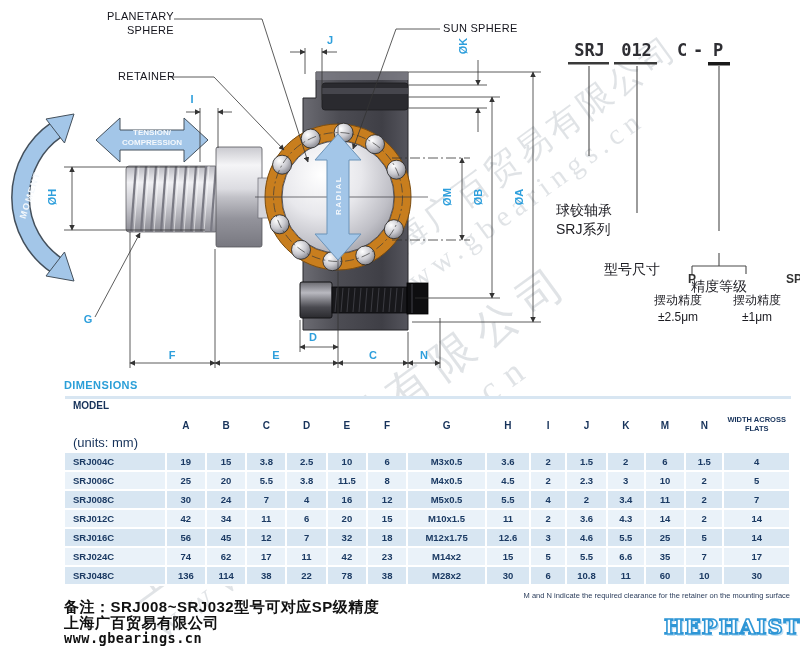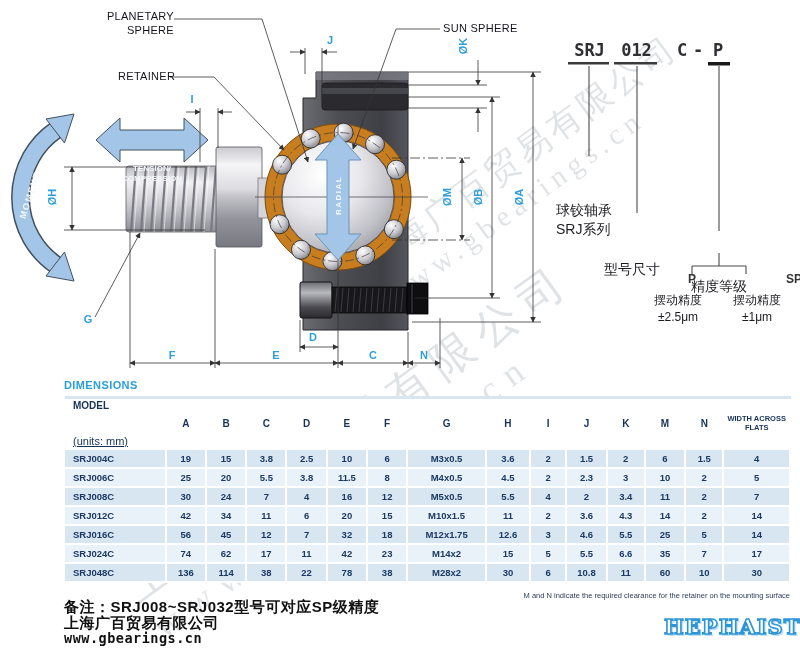--- a/index.html
+++ b/index.html
@@ -17,21 +17,21 @@
   .code{position:absolute;z-index:3;font-family:"DejaVu Sans Mono",monospace;font-size:17px;font-weight:600;color:#2e2e33;text-align:center;}
   .cjk{position:absolute;z-index:3;font-size:14px;color:#1c1c22;line-height:1.35;margin-top:44px;}
   .cjk-s{position:absolute;z-index:3;font-size:12px;color:#1c1c22;text-align:center;line-height:1.4;}
   .psp{position:absolute;z-index:3;font-size:12px;font-weight:bold;color:#333;text-align:center;}
   
   #dim-title{position:absolute;left:64px;top:379px;z-index:3;color:#2B9FD8;font-size:11px;font-weight:bold;letter-spacing:.4px;}
   #dim-table{position:absolute;left:65px;top:396px;width:726px;z-index:2;border-collapse:collapse;table-layout:fixed;}
   #dim-table th,#dim-table td{border-right:2px solid #fff;border-bottom:2px solid #fff;padding:1px 2px;}
   #dim-table thead th{background:#fff;border-top:3px solid #D8E6F2;color:#16325a;font-size:10px;font-weight:bold;text-align:center;vertical-align:middle;height:46px;}
   #dim-table thead th.model-th{text-align:left;padding-left:8px;}
-  #dim-table thead th .units{font-size:11px;font-weight:normal;margin-top:24px;text-decoration:underline;}
+  #dim-table thead th .units{font-size:13px;font-weight:normal;margin-top:24px;}
   #dim-table thead th.waf-th{font-size:7.5px;line-height:1.15;}
   #dim-table tbody td{height:15px;font-size:9.5px;font-weight:bold;color:#1b3a63;text-align:center;line-height:13px;}
   #dim-table tbody td.mc{text-align:left;padding-left:8px;}
   #dim-table tbody tr:nth-child(odd) td{background:#D8E6F2;}
   #dim-table tbody tr:nth-child(even) td{background:#EAF2F9;}
   
   .foot-cjk{position:absolute;z-index:3;font-size:15px;font-weight:bold;color:#111;letter-spacing:.5px;}
   #site-link{font-family:"DejaVu Sans Mono",monospace;font-size:13.5px;}
   #note-en{position:absolute;left:400px;top:591px;width:390px;z-index:3;text-align:right;font-size:7.5px;color:#2c3e5c;}
   #logo{position:absolute;left:664px;top:614px;z-index:3;font-family:"DejaVu Serif",serif;font-size:21px;font-weight:bold;letter-spacing:1px;color:#fff;-webkit-text-stroke:1.6px #2E96D6;text-shadow:2px 2px 0 rgba(46,150,214,.3);}
@@ -245,21 +245,21 @@
       <polyline points="170,77 214,77 284,150" marker-end="url(#ar)"></polyline>
       <polyline points="440,29 396,29 353,149" marker-end="url(#ar)"></polyline>
     </g>
   </svg>
 
   <div class="dlab" style="left:96px;top:10px;width:78px;text-align:right;">PLANETARY SPHERE</div>
   <div class="dlab" style="left:443px;top:22px;">SUN SPHERE</div>
   <div class="dlab" style="left:118px;top:70px;">RETAINER</div>
 
   <div class="arrtxt" style="left:-2px;top:190px;width:64px;font-size:9px;letter-spacing:1.5px;transform:rotate(-72deg);">MOMENT</div>
-  <div class="arrtxt" style="left:113px;top:128px;width:78px;font-size:8px;line-height:1.3;margin-top:36px;">
+  <div class="arrtxt" style="left:113px;top:128px;width:78px;font-size:8px;line-height:1.3;">
     <div>TENSION/</div>
     <div>COMPRESSION</div>
   </div>
   <div class="arrtxt rot" style="left:316px;top:191px;width:44px;font-size:8px;letter-spacing:1.5px;">RADIAL</div>
 
   <div class="bl" style="left:182px;top:93px;width:20px;">I</div>
   <div class="bl" style="left:320px;top:34px;width:20px;">J</div>
   <div class="bl rot" style="left:448px;top:40px;width:30px;">ØK</div>
   <div class="bl rot" style="left:37px;top:191px;width:30px;">ØH</div>
   <div class="bl rot" style="left:432px;top:191px;width:30px;">ØM</div>

